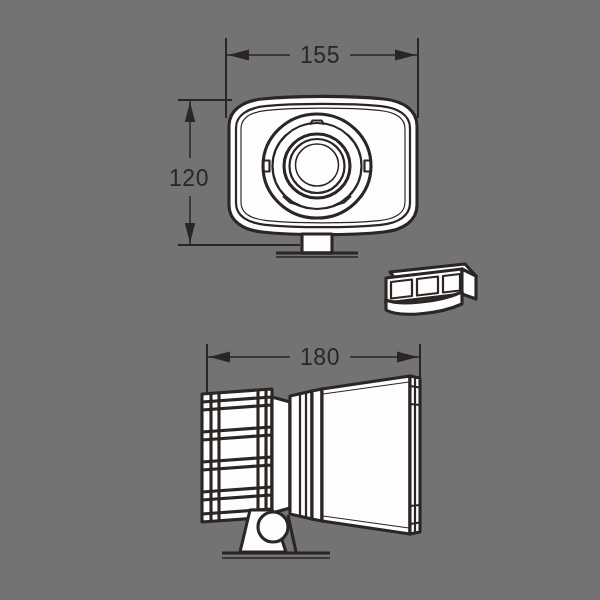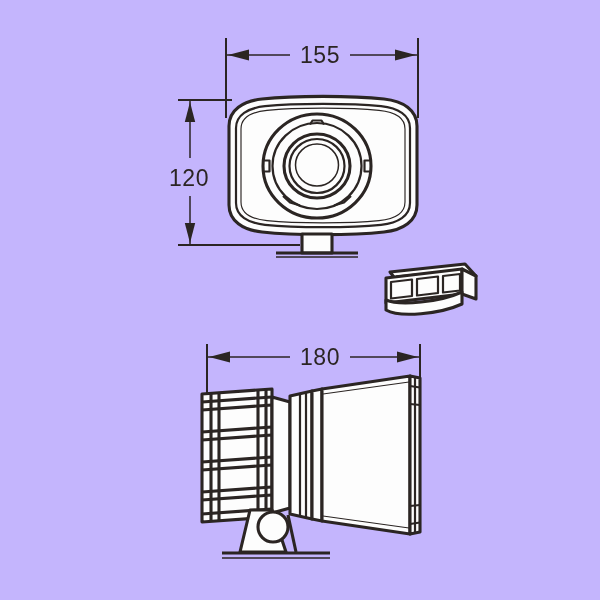--- a/index.html
+++ b/index.html
@@ -8,21 +8,21 @@
     padding: 0;
     background: #ffffff;
   }
   body {
     font-family: "Liberation Sans", sans-serif;
   }
   #drawing-root {
     position: relative;
     width: 600px;
     height: 600px;
-    background: #c4b5fd;
+    background: #737373;
     overflow: hidden;
   }
   #drawing-svg {
     display: block;
     width: 600px;
     height: 600px;
   }
   .dim-text {
     font-family: "Liberation Sans", sans-serif;
     font-size: 23px;

